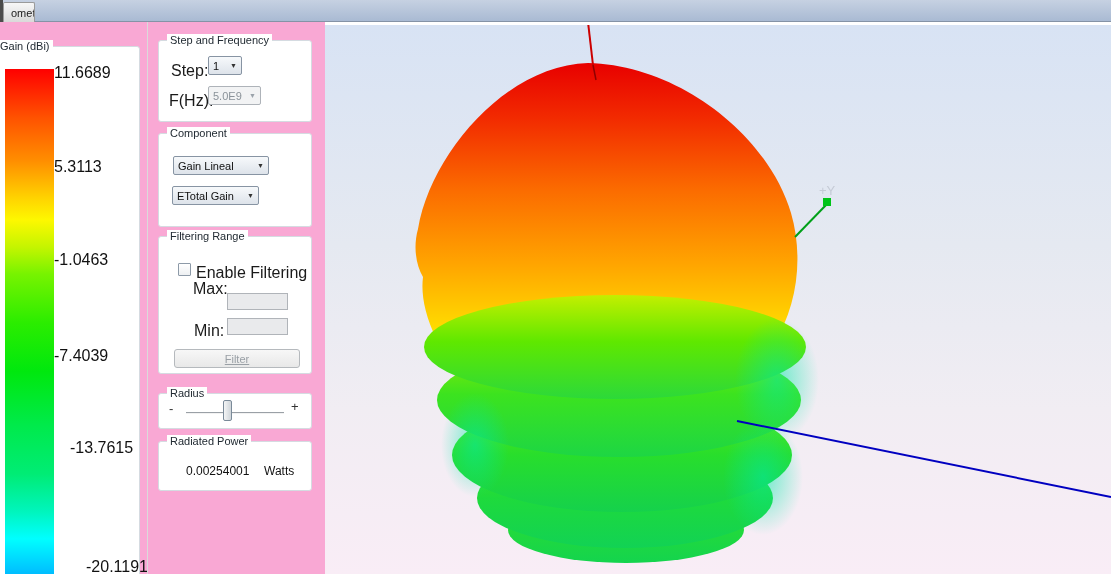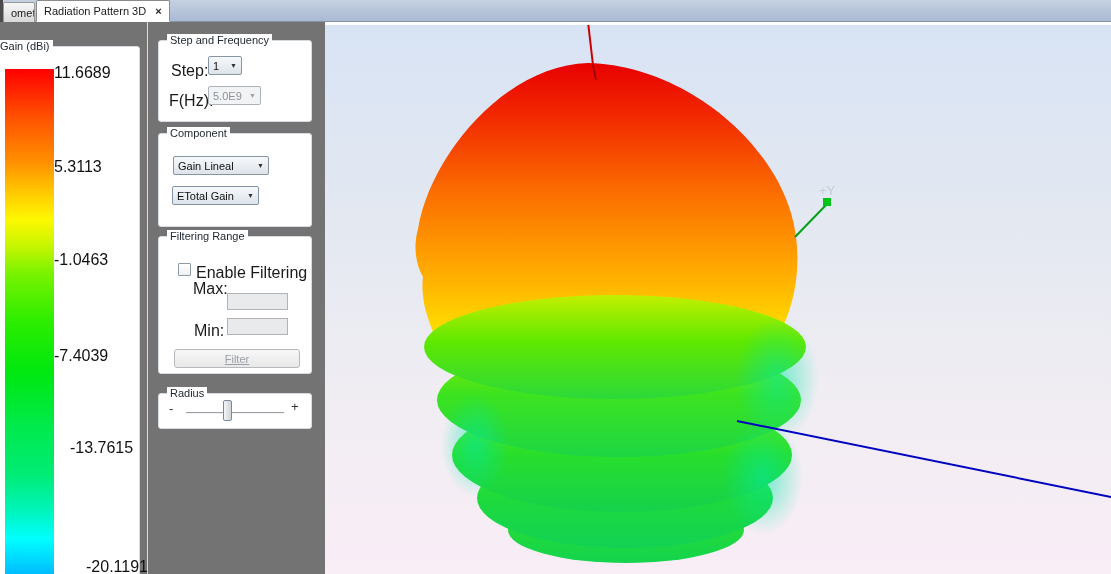--- a/index.html
+++ b/index.html
@@ -12,21 +12,21 @@
   .edge-strip { position:absolute; left:0; top:0; width:3px; height:22px; background:#4b4b4b; }
   .tab { position:absolute; display:flex; align-items:center; font-size:11px; padding:0 7px; }
   .tab.inactive { left:3px; top:2px; width:32px; height:20px; overflow:hidden;
     background:linear-gradient(#f7f7f7,#d9d9d9); border:1px solid #9a9a9a; border-bottom:none;
     border-radius:2px 2px 0 0; }
   .tab.active { left:36px; top:0; height:22px; background:#fff; border:1px solid #8a8a8a;
     border-bottom:1px solid #fff; border-radius:2px 2px 0 0; }
   .tab .close { margin-left:9px; font-weight:bold; font-size:11px; color:#222; cursor:default; }
 
   
-  .left-panel { position:absolute; left:0; top:22px; width:325px; height:552px; background:#737373; }
+  .left-panel { position:absolute; left:0; top:22px; width:325px; height:552px; background:#f9a8d4; }
   .separator { position:absolute; left:147px; top:0; width:1px; height:552px; background:#dadada; }
 
   .groupbox { position:absolute; border:1px solid #d5dbe1; border-radius:3px; background:#fff; }
   .gb-title { position:absolute; top:-7px; left:8px; background:#fff; padding:0 3px;
     font-size:11px; color:#222b33; white-space:nowrap; }
 
   .colorbar { position:absolute; left:16px; top:22px; width:49px; height:540px;
     background:linear-gradient(180deg,
       #ff0000 0%, #ff5200 9%, #ff8e00 17%, #ffd400 24%, #fdf800 28%,
       #c4f500 33%, #77f300 38%, #2bed00 47%, #00e80e 56%, #00ea4b 66%,
@@ -61,24 +61,20 @@
     background:linear-gradient(180deg,#d8e3f4 0%, #e5e9f1 40%, #f1edf3 70%, #f9edf6 100%); }
   svg { display:block; }
 </style>
 </head>
 <body>
 
 <div class="tabbar">
   <div class="edge-strip"></div>
   <div class="tab inactive">
     <span>ometry</span>
-  </div>
-  <div class="tab active">
-    <span>Radiation Pattern 3D</span>
-    <span class="close">×</span>
   </div>
 </div>
 
 <div class="left-panel">
 
   <div class="groupbox" style="left:-12px; top:24px; width:152px; height:600px;">
     <span class="gb-title">Gain (dBi)</span>
     <div class="colorbar"></div>
   </div>
   <span class="cb-label" style="top:42px;">11.6689</span>
@@ -130,20 +126,25 @@
   </div>
 
   <div class="groupbox" style="left:158px; top:371px; width:154px; height:36px;">
     <span class="gb-title">Radius</span>
     <span class="ctl-label pm" style="left:10px; top:7px;">-</span>
     <div class="slider-track" style="left:27px; top:18px; width:98px;"></div>
     <div class="slider-thumb" style="left:64px; top:6px;"></div>
     <span class="ctl-label pm" style="left:132px; top:5px;">+</span>
   </div>
 
+  <div class="groupbox" style="left:158px; top:419px; width:154px; height:50px;">
+    <span class="gb-title">Radiated Power</span>
+    <span class="pow-val" style="left:27px; top:22px;">0.00254001</span>
+    <span class="pow-val" style="left:105px; top:22px;">Watts</span>
+  </div>
 </div>
 
 <div class="viewport">
   <svg width="786" height="549" viewBox="0 0 786 549">
     <defs>
       <linearGradient id="lobeGrad" gradientUnits="userSpaceOnUse" x1="263" y1="38" x2="263" y2="402">
         <stop offset="0" stop-color="#e80000"></stop>
         <stop offset="0.15" stop-color="#f22a00"></stop>
         <stop offset="0.35" stop-color="#fb6c00"></stop>
         <stop offset="0.55" stop-color="#ffa400"></stop>

